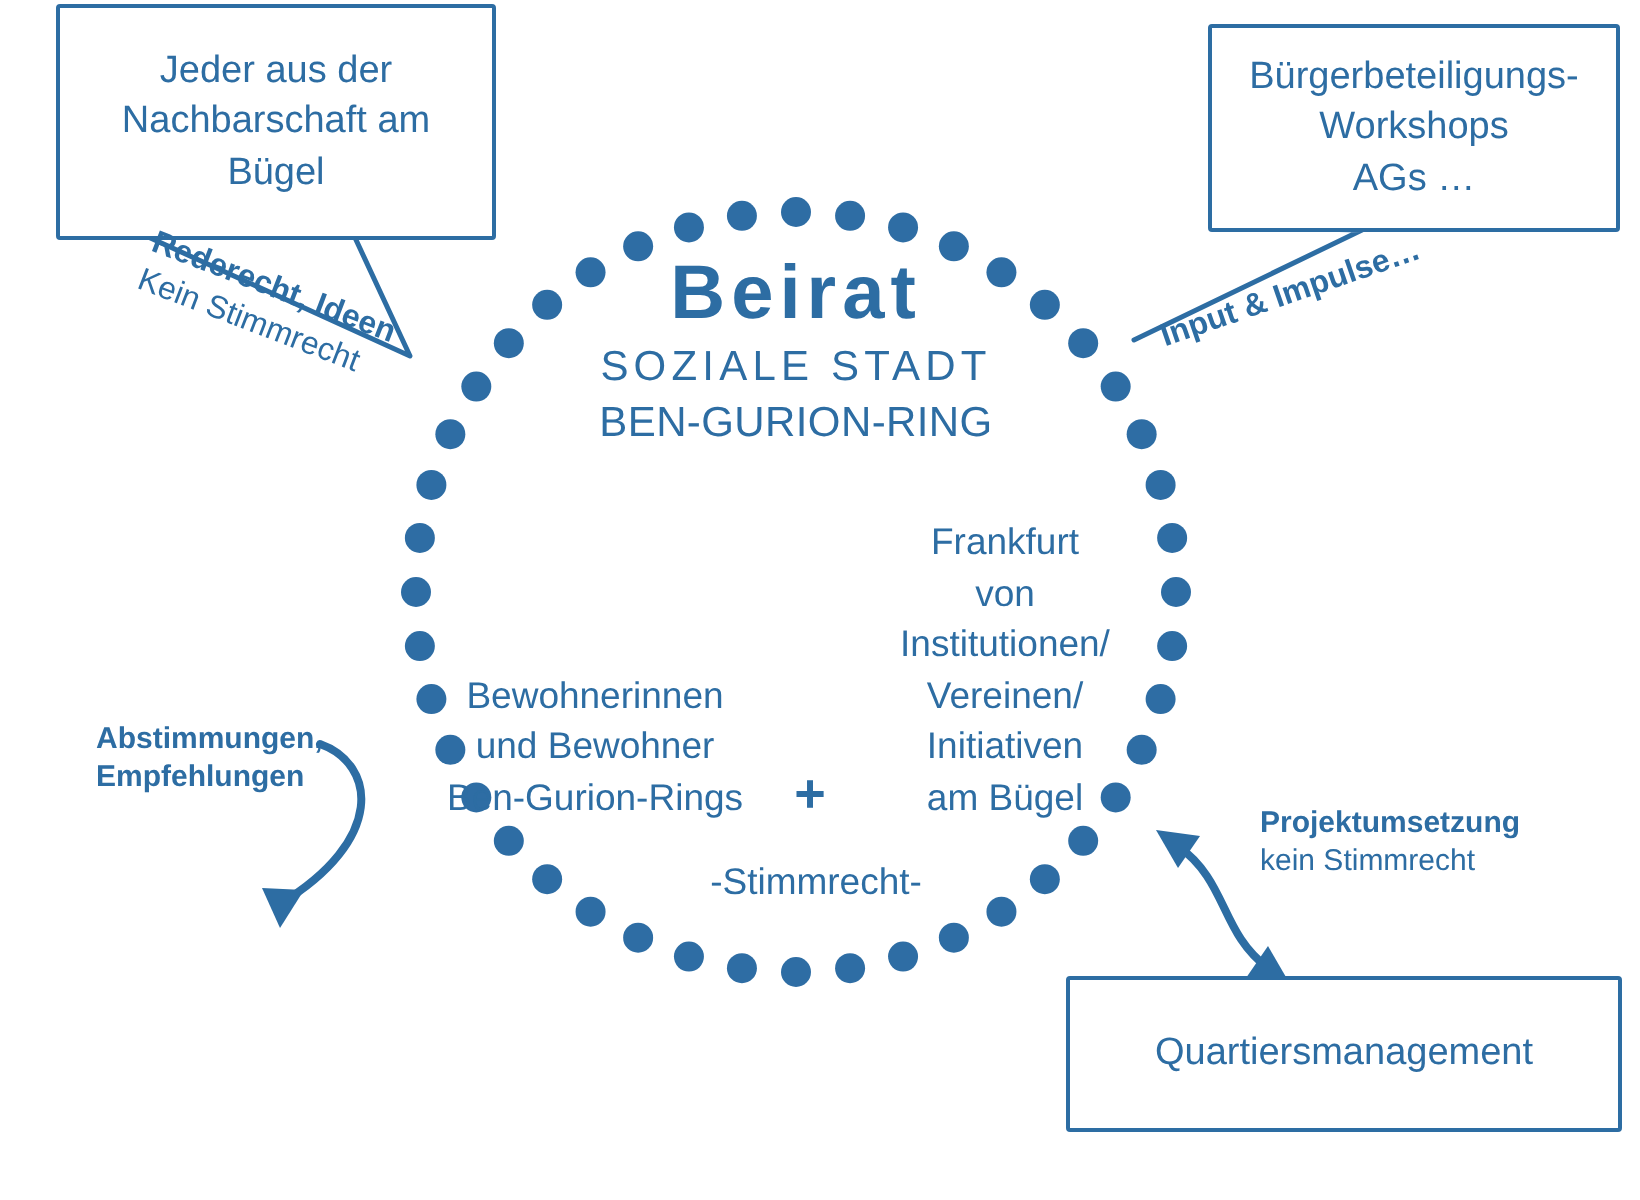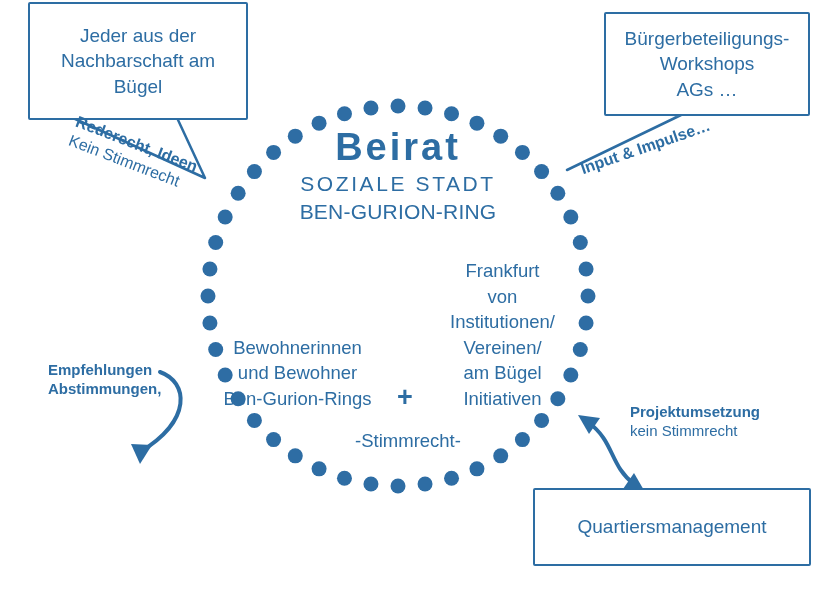--- a/index.html
+++ b/index.html
@@ -249,22 +249,22 @@
   <div class="rot-label" id="label-rederecht">
     <span class="b">Rederecht, Ideen</span>
     <span class="r">Kein Stimmrecht</span>
   </div>
 
   <div class="rot-label" id="label-input">
     <span class="b">Input &amp; Impulse…</span>
   </div>
 
   <div class="flat-label" id="label-abstimmungen">
+    <span class="b">Abstimmungen,</span>
     <span class="b">Empfehlungen</span>
-    <span class="b">Abstimmungen,</span>
   </div>
 
   <div class="flat-label" id="label-beratung">
     <span class="b">Projektumsetzung</span>
     <span class="r">kein Stimmrecht</span>
   </div>
 
   <div id="center-heading">
     <span class="title">Beirat</span>
     <span class="sub1">SOZIALE STADT</span>
@@ -276,20 +276,20 @@
       <span>Bewohnerinnen</span>
       <span>und Bewohner</span>
       <span>Ben-Gurion-Rings</span>
     </div>
     <div id="plus-sign">+</div>
     <div class="member-col" id="members-right">
       <span>Frankfurt</span>
       <span>von</span>
       <span>Institutionen/</span>
       <span>Vereinen/</span>
+      <span>Initiativen</span>
       <span>am Bügel</span>
-      <span>Initiativen</span>
     </div>
   </div>
 
   <div id="stimmrecht-note">-Stimmrecht-</div>
 
 </div>
 
 </body></html>

